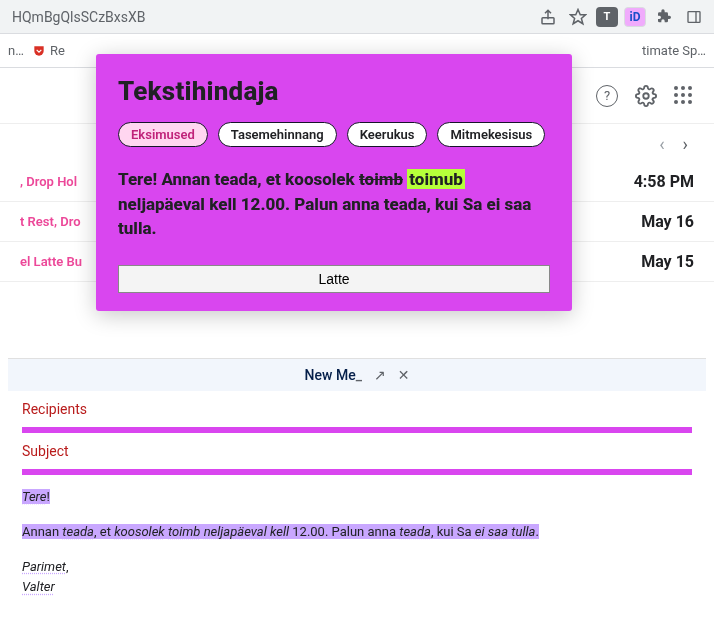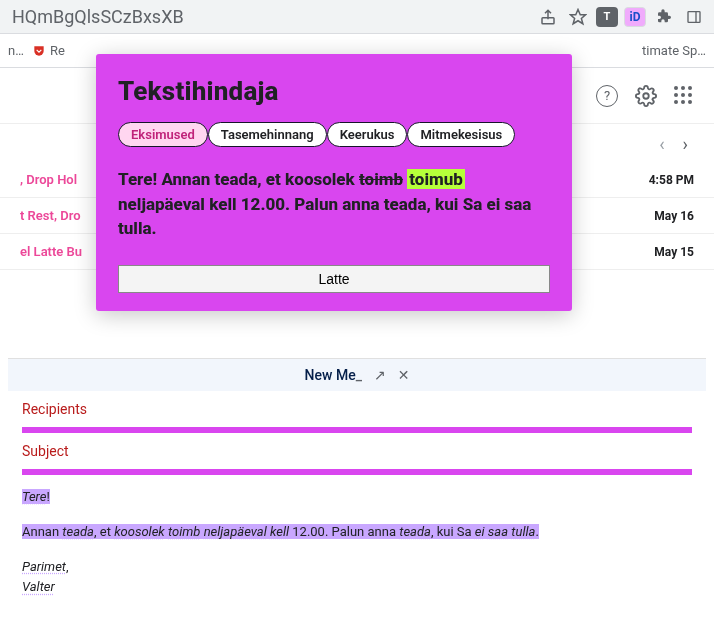--- a/index.html
+++ b/index.html
@@ -15,21 +15,21 @@
   }
 
   
   .addr-row {
     display: flex; align-items: center;
     height: 34px; padding: 0 8px;
     background: #f1f3f4;
     border-bottom: 1px solid #dadce0;
     gap: 6px;
   }
-  .addr-text { flex: 1; color: #5f6368; font-size: 18px; padding-left: 4px; }
+  .addr-text { flex: 1; color: #5f6368; font-size: 14px; padding-left: 4px; }
   .chrome-icon {
     width: 24px; height: 24px; display: flex; align-items: center; justify-content: center;
     color: #5f6368; border-radius: 50%;
   }
   .ext-badge {
     width: 22px; height: 20px; border-radius: 4px;
     display: flex; align-items:center; justify-content:center;
     font-size: 11px; font-weight: 700;
   }
   .ext-t { background:#5f6368; color:#fff; }
@@ -51,21 +51,21 @@
     width:20px; height:20px; display:grid; grid-template-columns:repeat(3,4px); grid-template-rows:repeat(3,4px);
     gap:3px;
   }
   .apps-grid span { background:#5f6368; border-radius:50%; }
   .support { width:22px;height:22px;border:1px solid #5f6368;border-radius:50%;display:flex;align-items:center;justify-content:center;color:#5f6368;font-size:13px;}
   .navpager { display:flex; align-items:center; height:38px; justify-content:flex-end; padding-right:26px; gap:18px; color:#9aa0a6; }
 
   
   .email-row { display:flex; align-items:center; justify-content:space-between; padding:10px 20px; border-bottom:1px solid #eee; font-size:13px;}
   .email-left { color:#ec4899; font-weight:600; overflow:hidden; white-space:nowrap;}
-  .email-time { color:#202124; font-weight:700; font-size:12px; }
+  .email-time { color:#202124; font-weight:700; font-size:16px; }
 
   
   .compose {
     position:absolute; left:8px; bottom:0; right:8px; top:358px;
     background:#fff;
   }
   .compose-title {
     background:#f2f6fc; color:#041e49; font-weight:500; font-size:14px;
     display:flex; align-items:center; justify-content:center;
     padding:8px 14px; border-top:1px solid #e0e0e0;
@@ -82,21 +82,21 @@
     position:absolute;
     left:96px; top:54px;
     width:476px;
     background:#d946ef;
     box-shadow:0 4px 22px rgba(0,0,0,.22);
     border-radius:3px;
     padding:22px 22px 18px 22px;
     z-index:50;
   }
   .popup h1 { font-size:26px; font-weight:800; margin-bottom:16px; letter-spacing:.2px;}
-  .pills { display:flex; margin-bottom:20px; flex-wrap:wrap;}
+  .pills { display:flex; gap:10px; margin-bottom:20px; flex-wrap:wrap;}
   .pill {
     border:1.5px solid #17142a; border-radius:16px; padding:4px 12px;
     font-size:13px; font-weight:600; background:#fff;
   }
   .pill.active { background:#ffd6f0; color:#c0227a;}
   .popup-text { font-size:17px; font-weight:800; line-height:1.45; margin-bottom:24px;}
   .strike { text-decoration:line-through; }
   .suggest { background:#b6ff3a; padding:0 2px; }
   .close-btn {
     display:block; width:100%; text-align:center;

